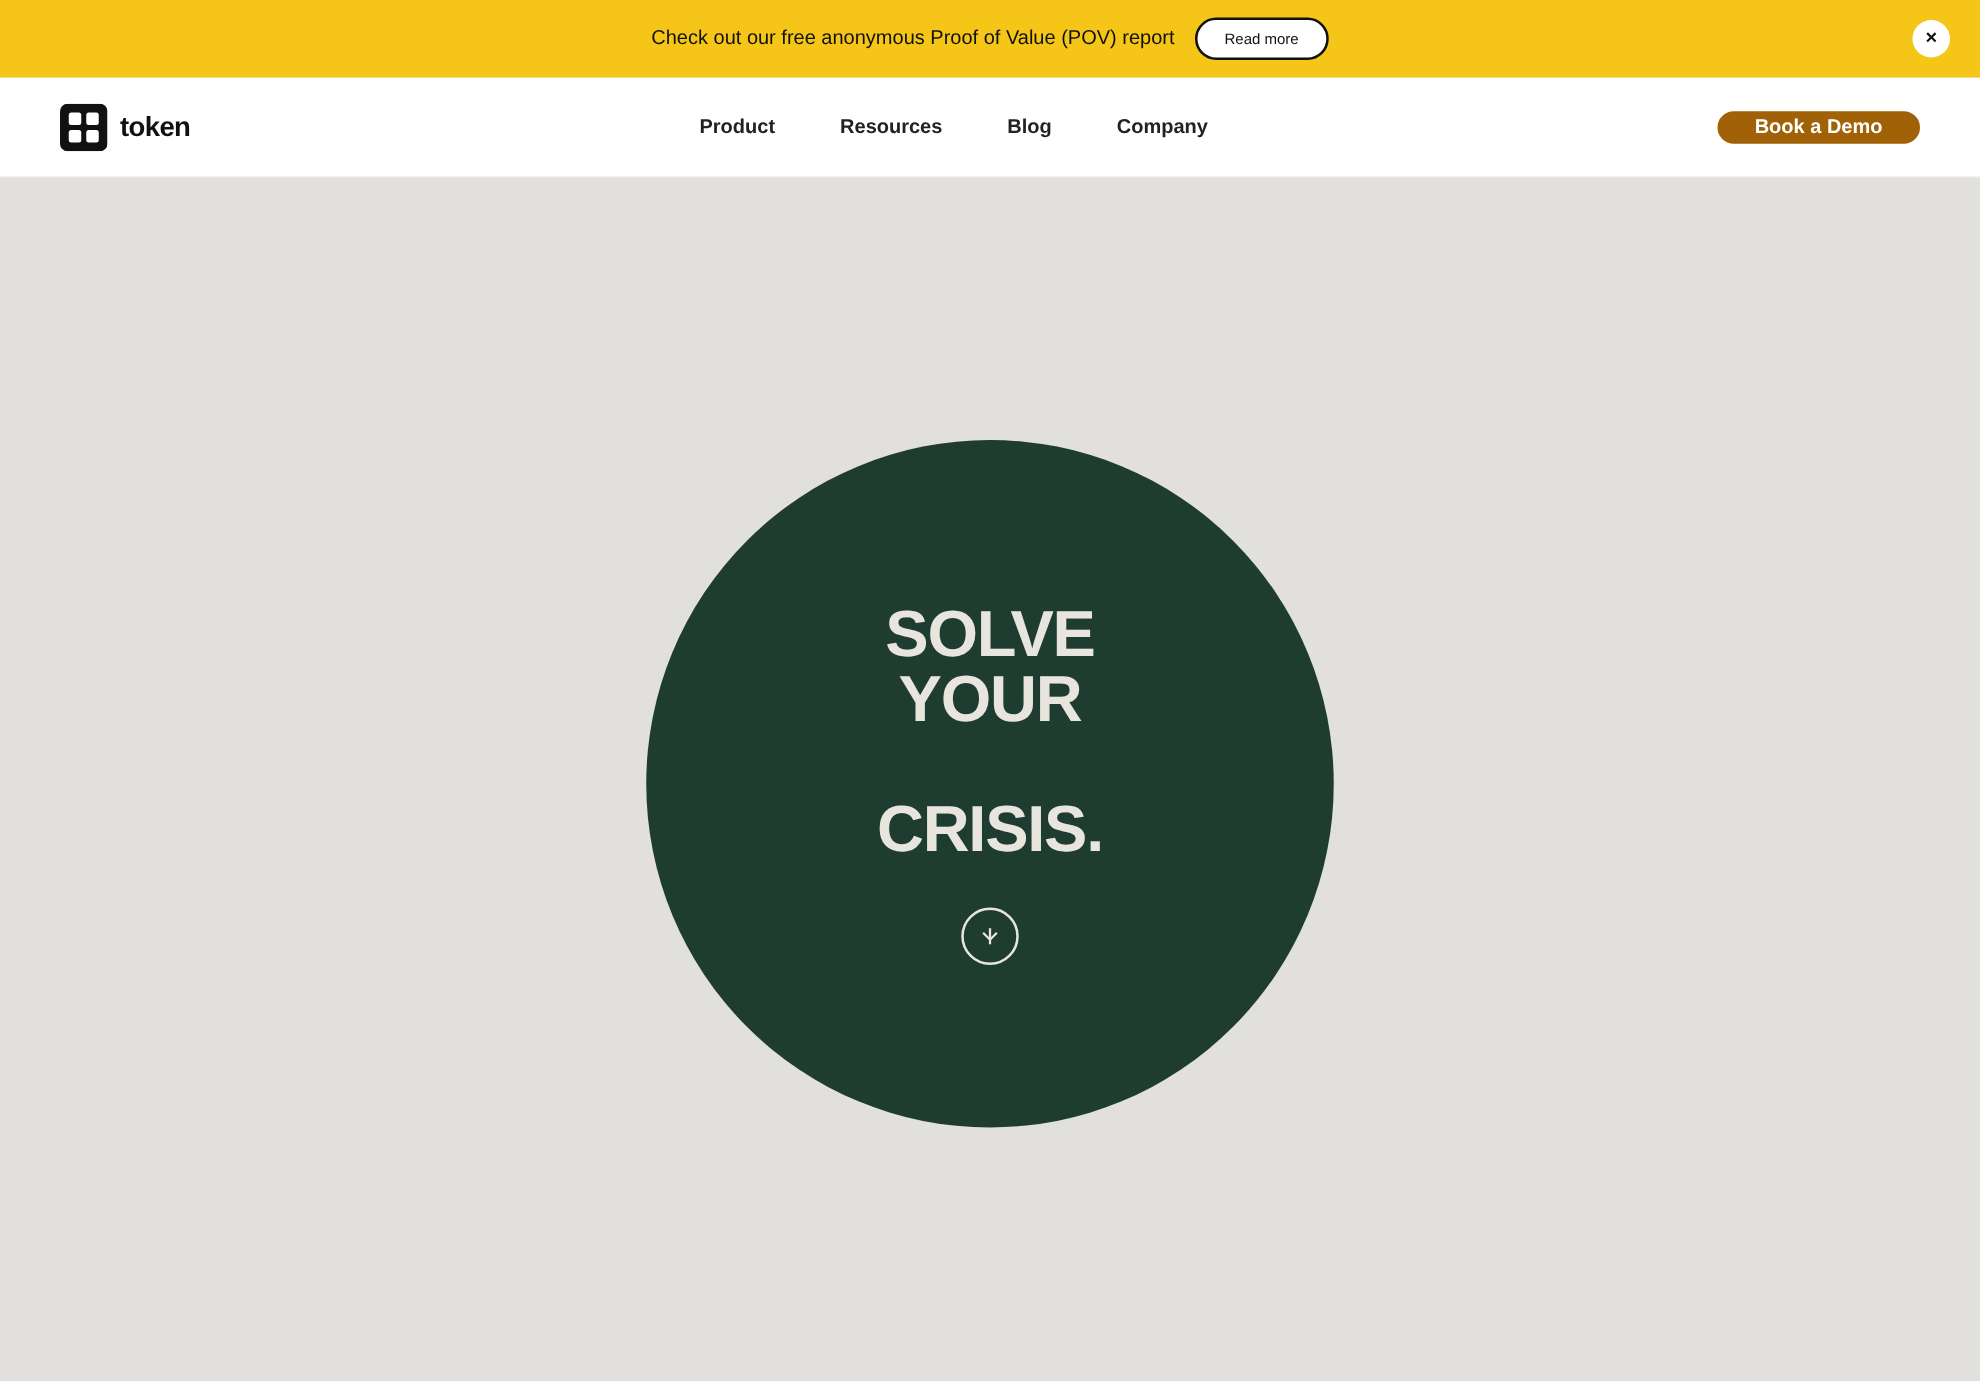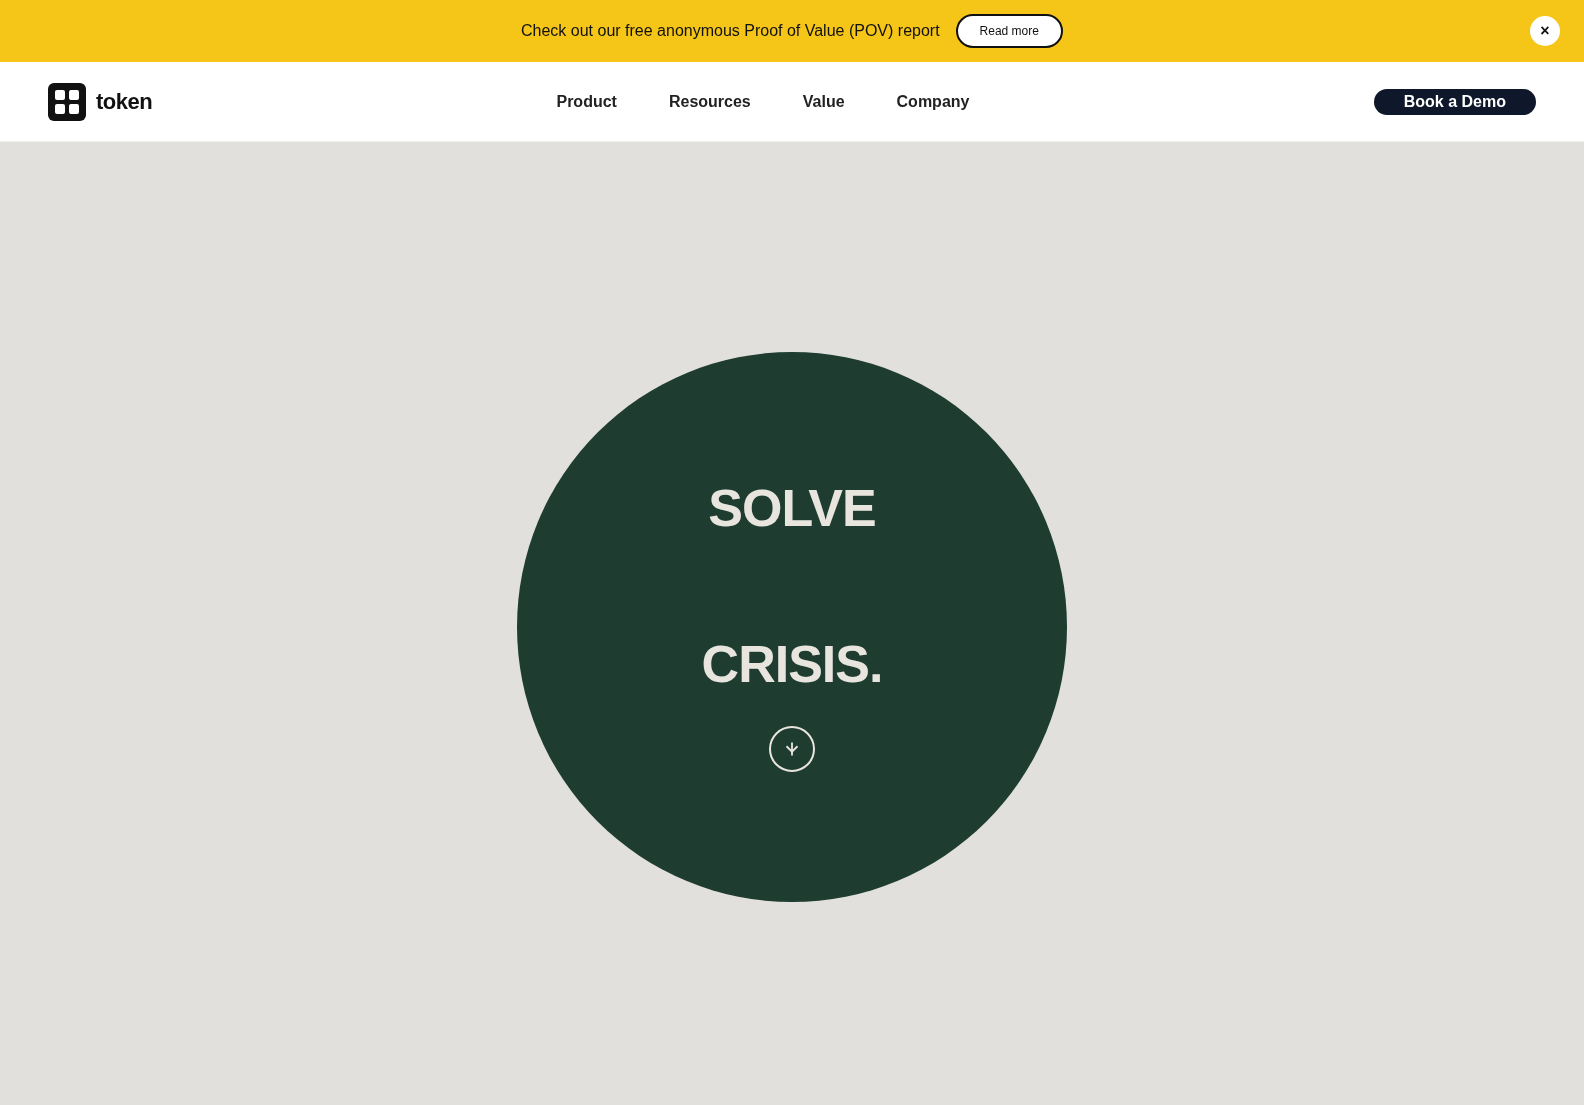--- a/index.html
+++ b/index.html
@@ -97,21 +97,21 @@
 
     #navbar .nav-link {
       font-size: 16px;
       color: #222;
       cursor: pointer;
       text-decoration: none;
       font-weight: 700;
     }
 
     #navbar .book-demo-btn {
-      background: #0f172a;
+      background: #a16207;
       color: #fff;
       border: none;
       border-radius: 50px;
       padding: 4px 30px;
       font-size: 16px;
       font-weight: 600;
       cursor: pointer;
       white-space: nowrap;
     }
 
@@ -188,32 +188,32 @@
       <rect x="21" y="7" width="10" height="10" rx="2" fill="#fff"></rect>
       <rect x="7" y="21" width="10" height="10" rx="2" fill="#fff"></rect>
       <rect x="21" y="21" width="10" height="10" rx="2" fill="#fff"></rect>
     </svg>
     <span class="logo-text">token</span>
   </div>
 
   <div class="nav-links">
     <a class="nav-link">Product</a>
     <a class="nav-link">Resources</a>
-    <a class="nav-link">Value</a>
+    <a class="nav-link">Blog</a>
     <a class="nav-link">Company</a>
   </div>
 
   <button class="book-demo-btn">Book a Demo</button>
 </nav>
 
 <section id="hero">
   <div class="circle">
     <div class="hero-headline">
       <span>SOLVE</span><br>
-      <br>
+      <span>YOUR</span><br>
       <br>
       <span>CRISIS.</span>
     </div>
     <button class="scroll-btn">
       <svg viewBox="0 0 24 24" xmlns="http://www.w3.org/2000/svg">
         <polyline points="6 9 12 15 18 9"></polyline>
         <line x1="12" y1="5" x2="12" y2="19"></line>
       </svg>
     </button>
   </div>

